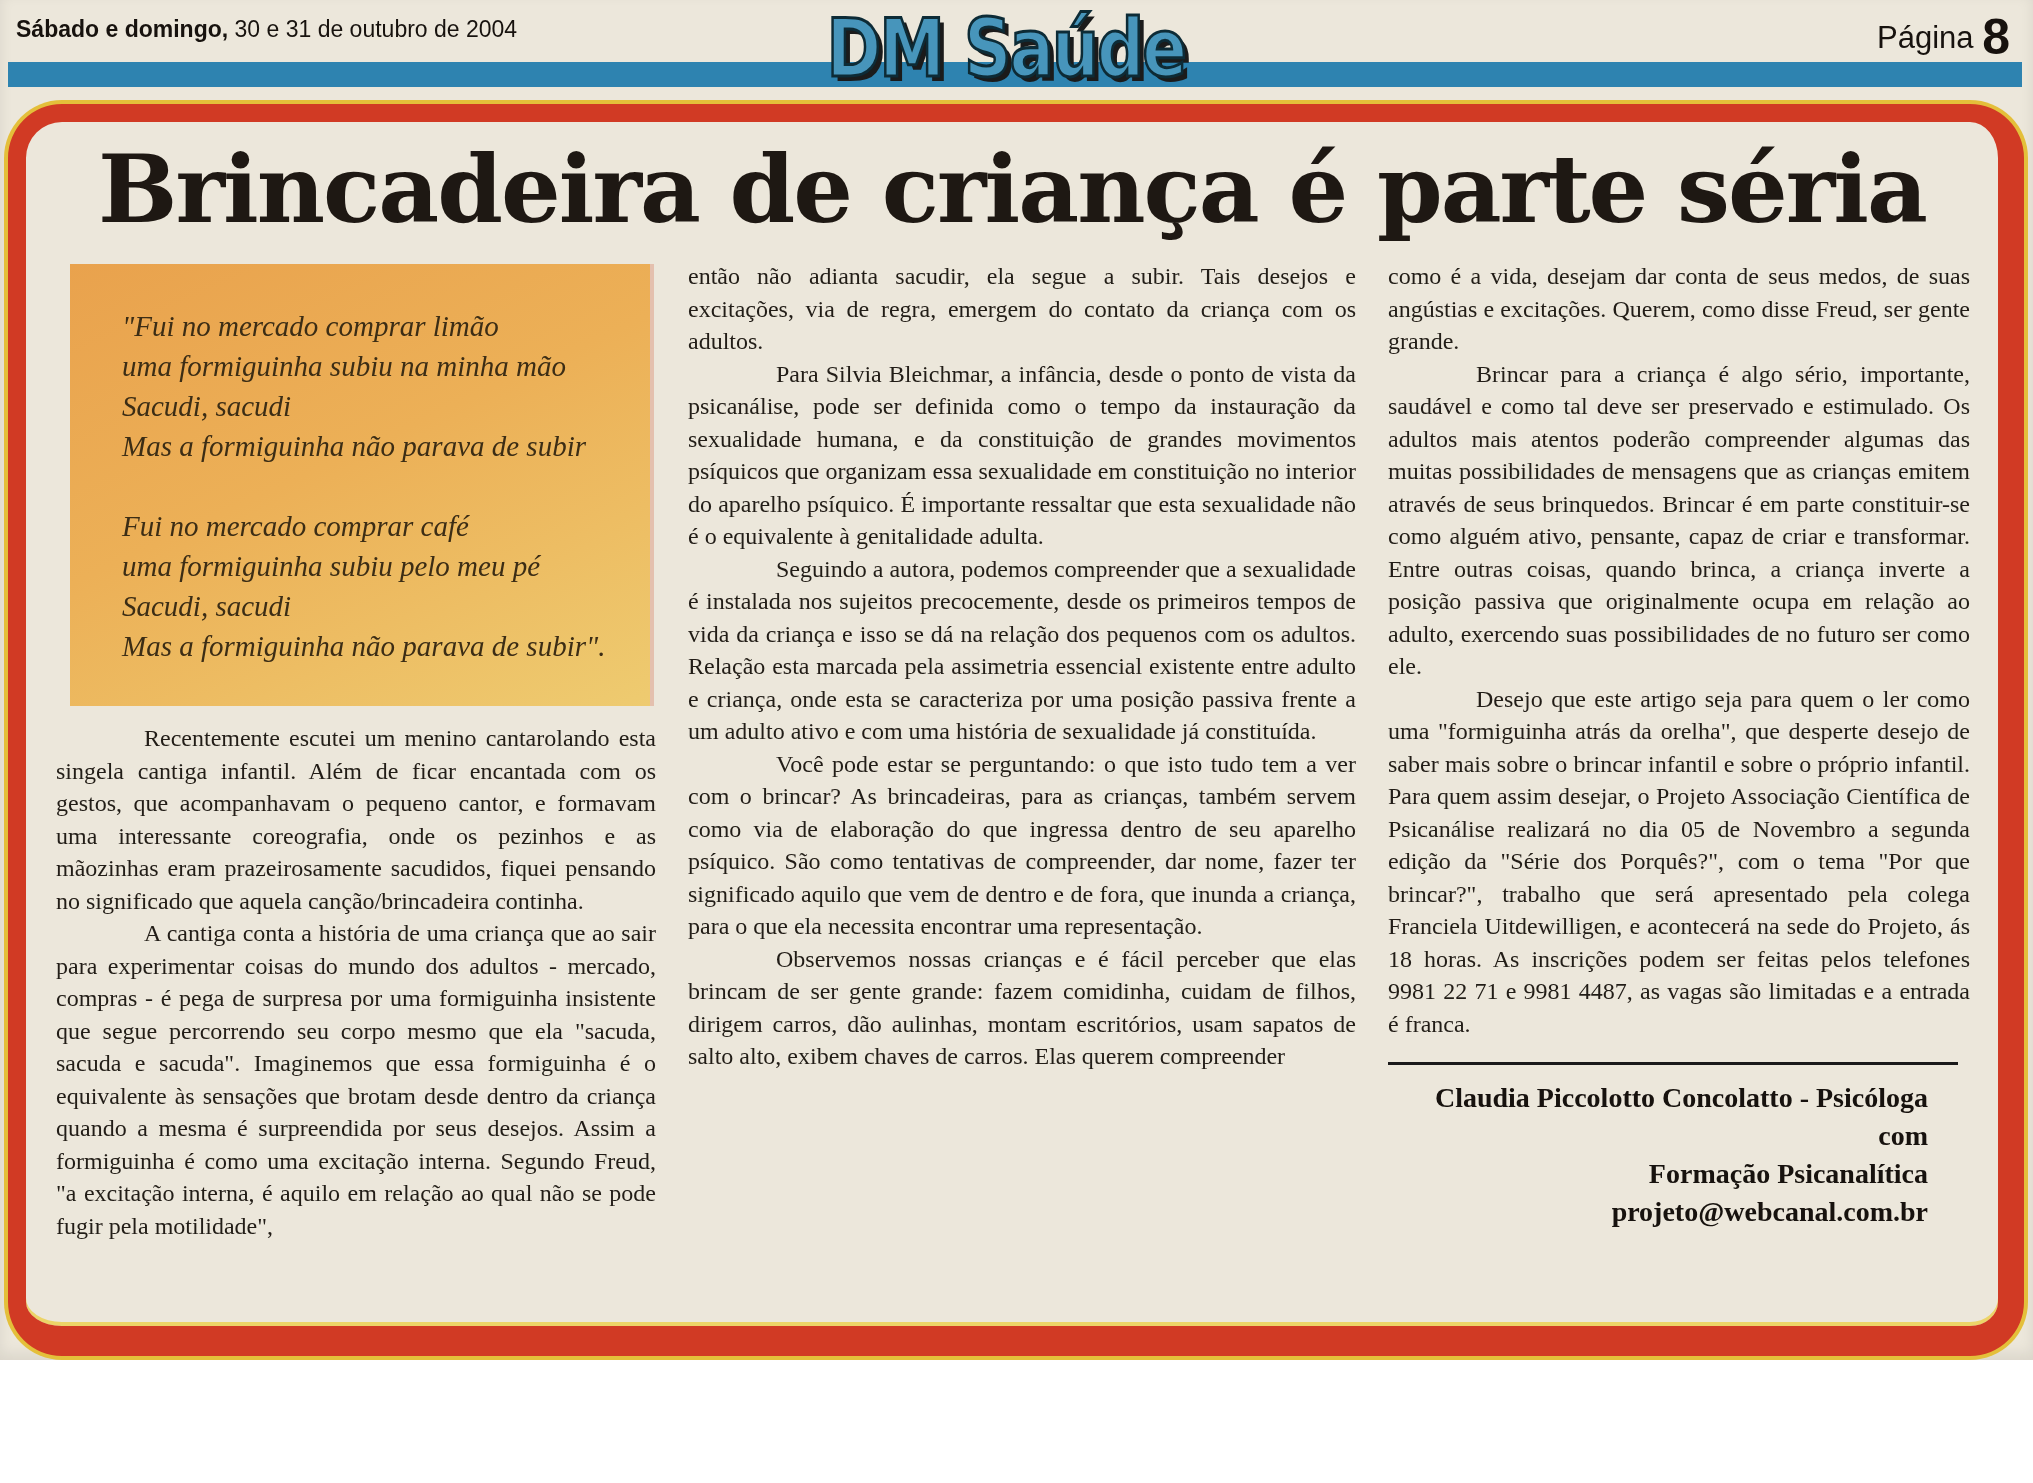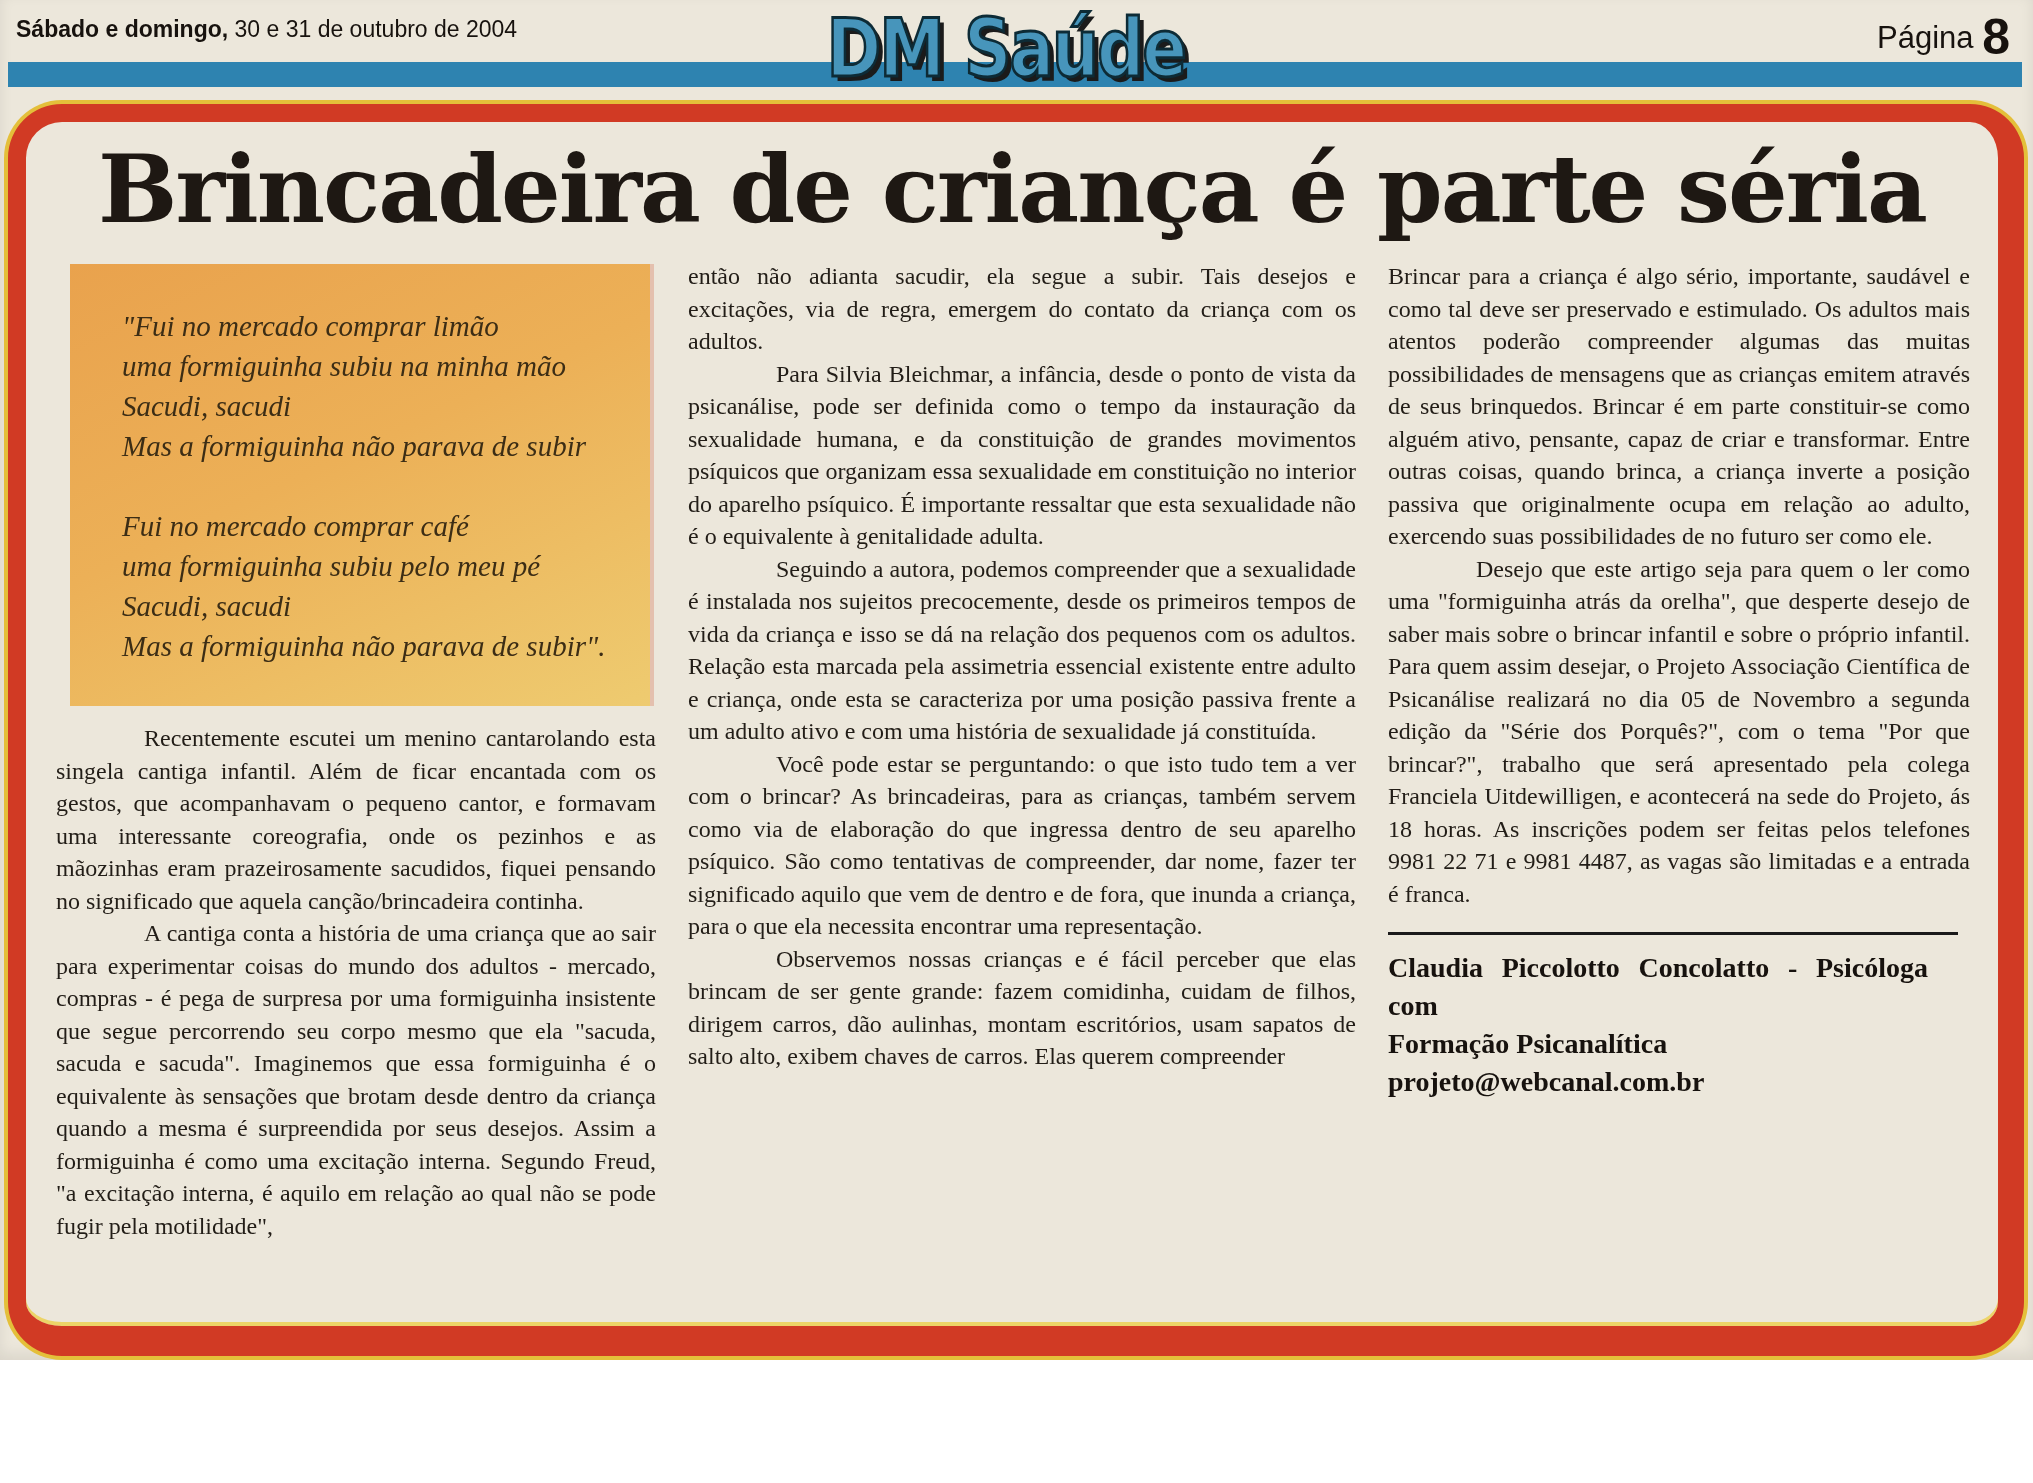--- a/index.html
+++ b/index.html
@@ -109,20 +109,21 @@
     text-align:left;
   }
   .poem-box p{margin:0;text-indent:0;}
   .stanza + .stanza{margin-top:40px;}
   
   .byline-rule{
     border:none;border-top:3px solid #1a1a1a;
     margin:22px 12px 14px 0;
   }
   .byline{
+    text-align:right;
     padding-right:42px;
     font-weight:700;
     font-size:28px;line-height:38px;
     color:#17120e;
   }
   .byline p{margin:0;text-indent:0;}
 </style>
 </head>
 <body>
 
@@ -166,20 +167,21 @@
       <div class="col col2 paras col--cont">
           <p>então não adianta sacudir, ela segue a subir. Tais desejos e excitações, via de regra, emergem do contato da criança com os adultos.</p>
           <p>Para Silvia Bleichmar, a infância, desde o ponto de vista da psicanálise, pode ser definida como o tempo da instauração da sexualidade humana, e da constituição de grandes movimentos psíquicos que organizam essa sexualidade em constituição no interior do aparelho psíquico. É importante ressaltar que esta sexualidade não é o equivalente à genitalidade adulta.</p>
           <p>Seguindo a autora, podemos compreender que a sexualidade é instalada nos sujeitos precocemente, desde os primeiros tempos de vida da criança e isso se dá na relação dos pequenos com os adultos. Relação esta marcada pela assimetria essencial existente entre adulto e criança, onde esta se caracteriza por uma posição passiva frente a um adulto ativo e com uma história de sexualidade já constituída.</p>
           <p>Você pode estar se perguntando: o que isto tudo tem a ver com o brincar? As brincadeiras, para as crianças, também servem como via de elaboração do que ingressa dentro de seu aparelho psíquico. São como tentativas de compreender, dar nome, fazer ter significado aquilo que vem de dentro e de fora, que inunda a criança, para o que ela necessita encontrar uma representação.</p>
           <p>Observemos nossas crianças e é fácil perceber que elas brincam de ser gente grande: fazem comidinha, cuidam de filhos, dirigem carros, dão aulinhas, montam escritórios, usam sapatos de salto alto, exibem chaves de carros. Elas querem compreender</p>
         </div>
 
       <div class="col col3">
         <div class="paras col--cont">
+            <p>como é a vida, desejam dar conta de seus medos, de suas angústias e excitações. Querem, como disse Freud, ser gente grande.</p>
             <p>Brincar para a criança é algo sério, importante, saudável e como tal deve ser preservado e estimulado. Os adultos mais atentos poderão compreender algumas das muitas possibilidades de mensagens que as crianças emitem através de seus brinquedos. Brincar é em parte constituir-se como alguém ativo, pensante, capaz de criar e transformar. Entre outras coisas, quando brinca, a criança inverte a posição passiva que originalmente ocupa em relação ao adulto, exercendo suas possibilidades de no futuro ser como ele.</p>
             <p>Desejo que este artigo seja para quem o ler como uma "formiguinha atrás da orelha", que desperte desejo de saber mais sobre o brincar infantil e sobre o próprio infantil. Para quem assim desejar, o Projeto Associação Científica de Psicanálise realizará no dia 05 de Novembro a segunda edição da "Série dos Porquês?", com o tema "Por que brincar?", trabalho que será apresentado pela colega Franciela Uitdewilligen, e acontecerá na sede do Projeto, ás 18 horas. As inscrições podem ser feitas pelos telefones 9981 22 71 e 9981 4487, as vagas são limitadas e a entrada é franca.</p>
           </div>
         <hr class="byline-rule">
         <div class="byline">
             <p>Claudia Piccolotto Concolatto - Psicóloga com</p>
             <p>Formação Psicanalítica</p>
             <p>projeto@webcanal.com.br</p>
           </div>
       </div>

